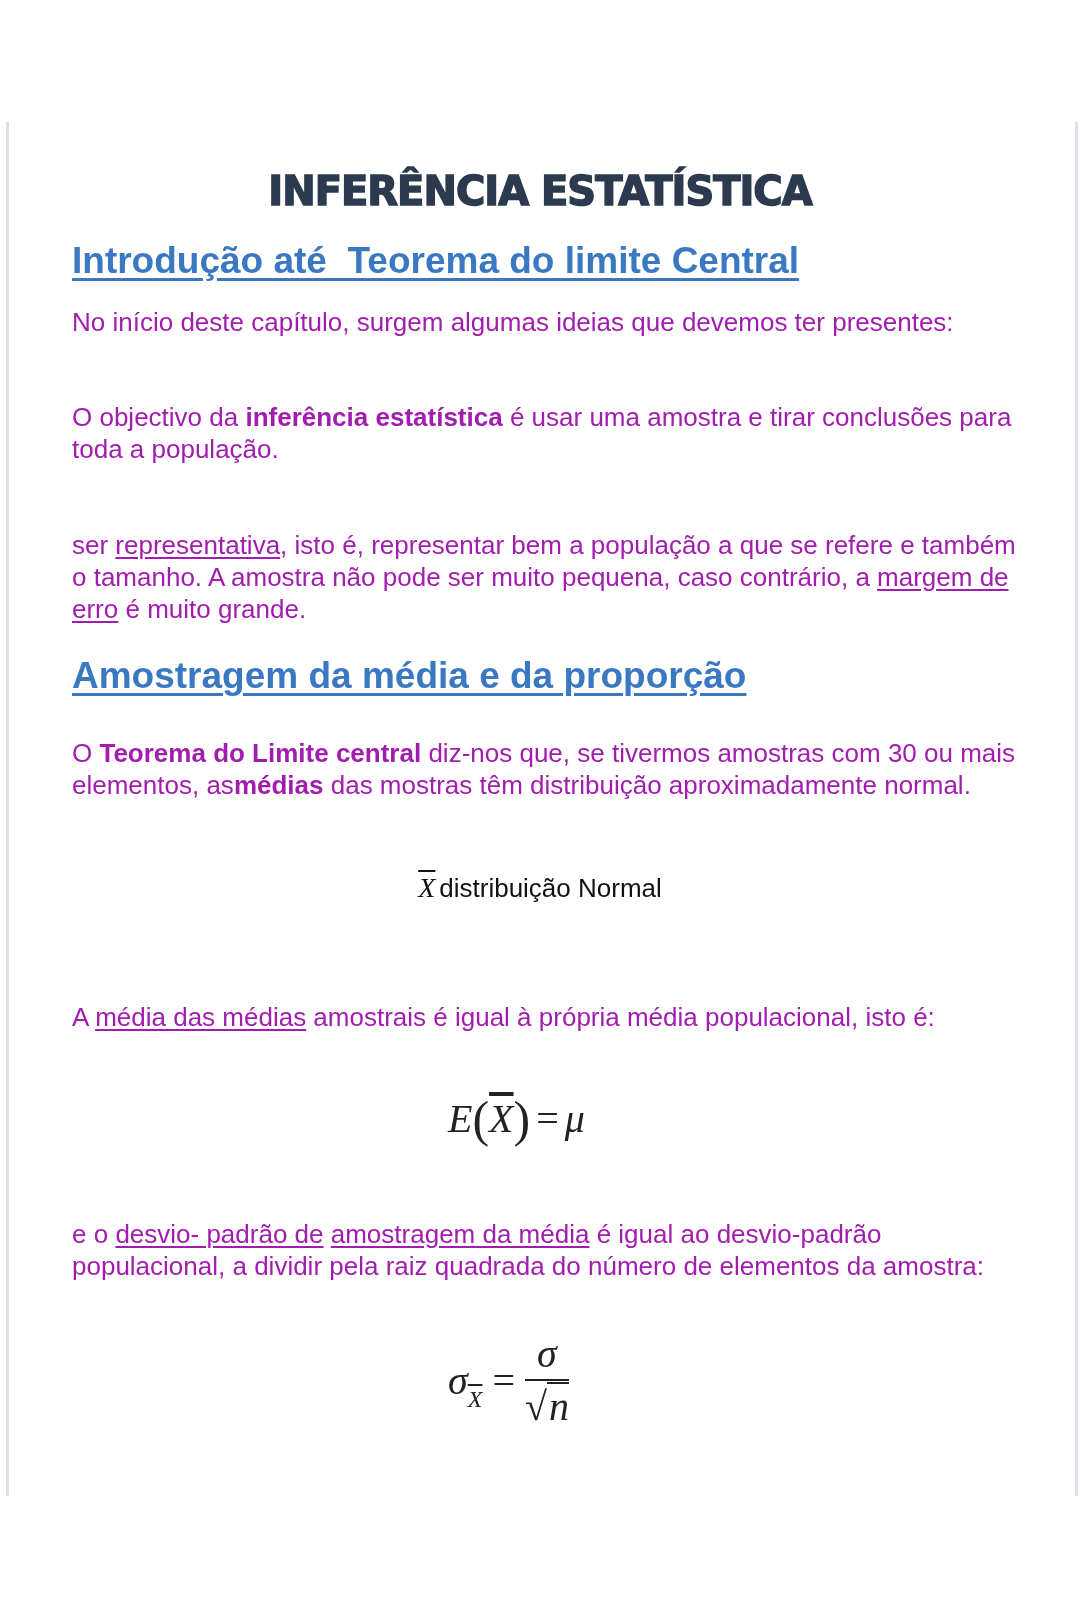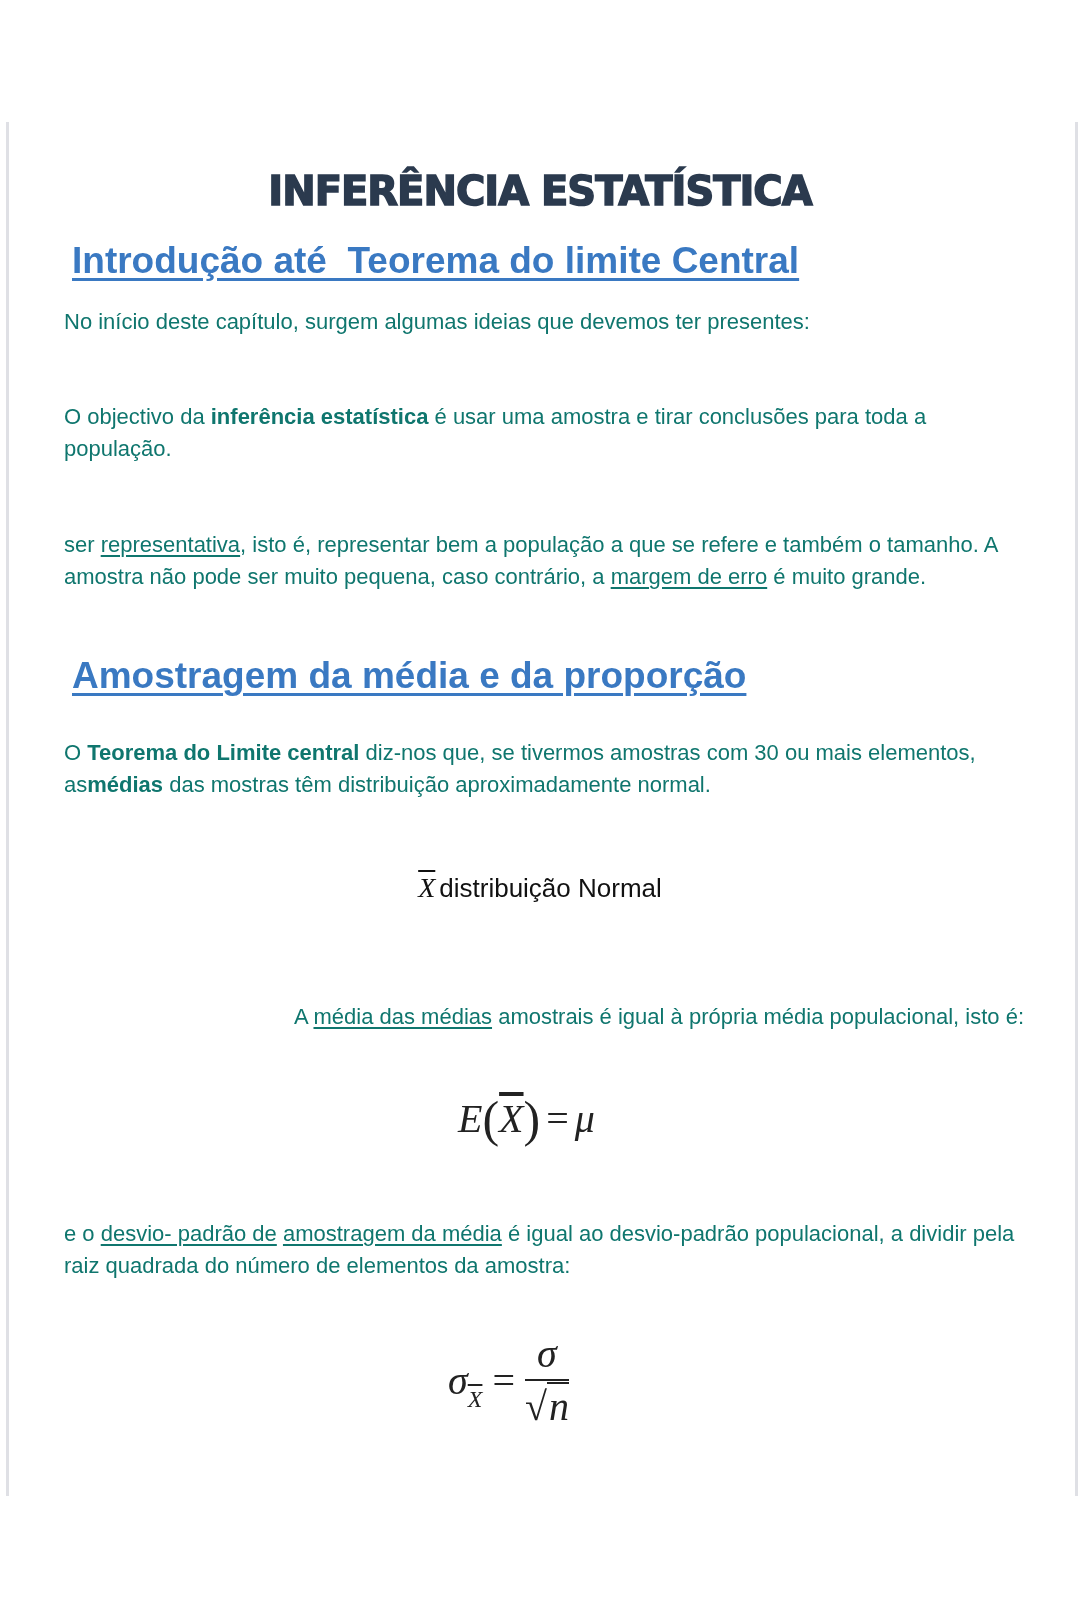--- a/index.html
+++ b/index.html
@@ -44,25 +44,25 @@
       font-size: 37px;
       font-weight: bold;
       color: #3a79c2;
       text-decoration: underline;
       text-decoration-thickness: 3px;
       text-underline-offset: 5px;
       white-space: pre;
     }
     .para {
       position: absolute;
-      left: 64px;
+      left: 72px;
       width: 960px;
-      font-size: 22px;
+      font-size: 26px;
       line-height: 32px;
-      color: #0f766e;
+      color: #a21caf;
     }
     .para u { text-decoration: underline; text-underline-offset: 3px; }
     .para b { font-weight: bold; }
     .center-line {
       position: absolute;
       left: 0;
       width: 1080px;
       text-align: center;
       font-size: 26px;
     }
@@ -127,25 +127,25 @@
 <div class="h2" style="top:655px;text-align:center;">Amostragem da média e da proporção</div>
 
 <div class="para" style="top:737px;">
   <span>O </span><b>Teorema do Limite central</b><span> diz-nos que, se tivermos amostras com 30 ou mais elementos, as</span><b>médias</b><span> das mostras têm distribuição aproximadamente normal.</span>
 </div>
 
 <div class="center-line" style="top:872px;">
   <span class="xbar">X</span><span>distribuição Normal</span>
 </div>
 
-<div class="para" style="top:1001px;text-align:right;">
+<div class="para" style="top:1001px;">
   <span>A </span><u>média das médias</u><span> amostrais é igual à própria média populacional, isto é:</span>
 </div>
 
-<div class="formula" style="top:1090px; left:458px; font-size:40px;">
+<div class="formula" style="top:1090px; left:448px; font-size:40px;">
   <span>E</span><span class="paren">(</span><span class="ol">X</span><span class="paren">)</span><span style="font-style:normal; margin:0 6px;">=</span><span>μ</span>
 </div>
 
 <div class="para" style="top:1218px;">
   <span>e o </span><u>desvio- padrão de</u><span> </span><u>amostragem da média</u><span> é igual ao desvio-padrão populacional, a dividir pela raiz quadrada do número de elementos da amostra:</span>
 </div>
 
 <div class="formula" style="top:1330px; left:448px; font-size:40px;">
   <span style="vertical-align:middle;">σ</span><sub class="ol" style="font-size:24px; vertical-align:-18px;">X</sub><span style="font-style:normal; margin:0 10px; vertical-align:middle;">=</span><span class="frac"><span class="num">σ</span><span class="den"><span style="font-style:normal;">√</span><span class="sqrt-bar">n</span></span></span>
 </div>

